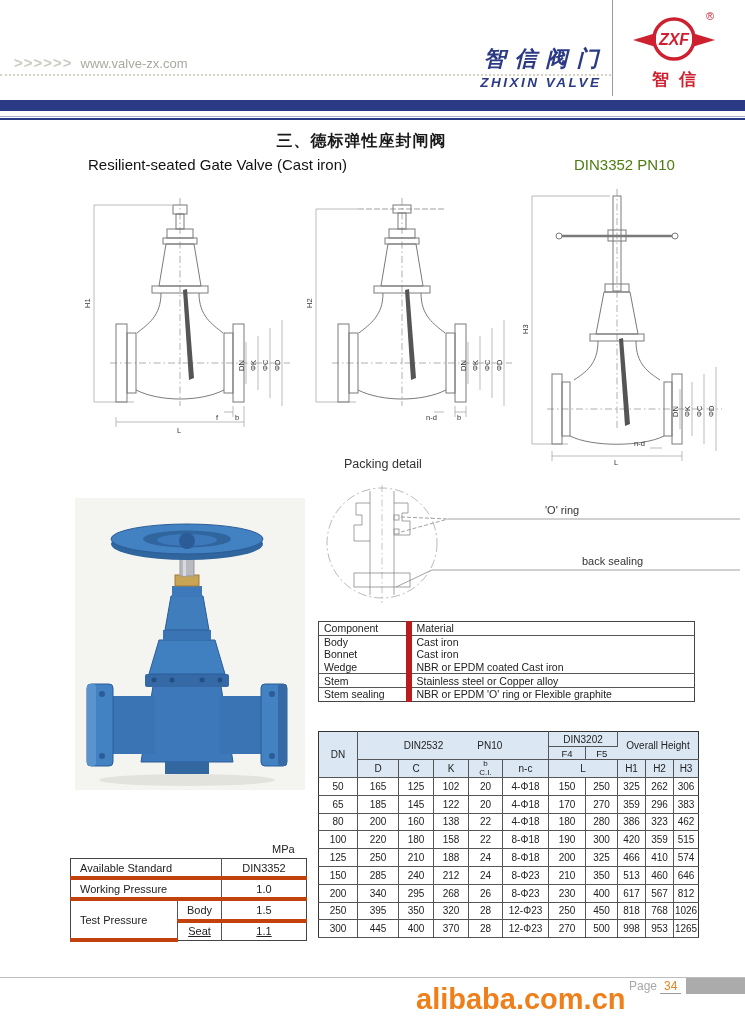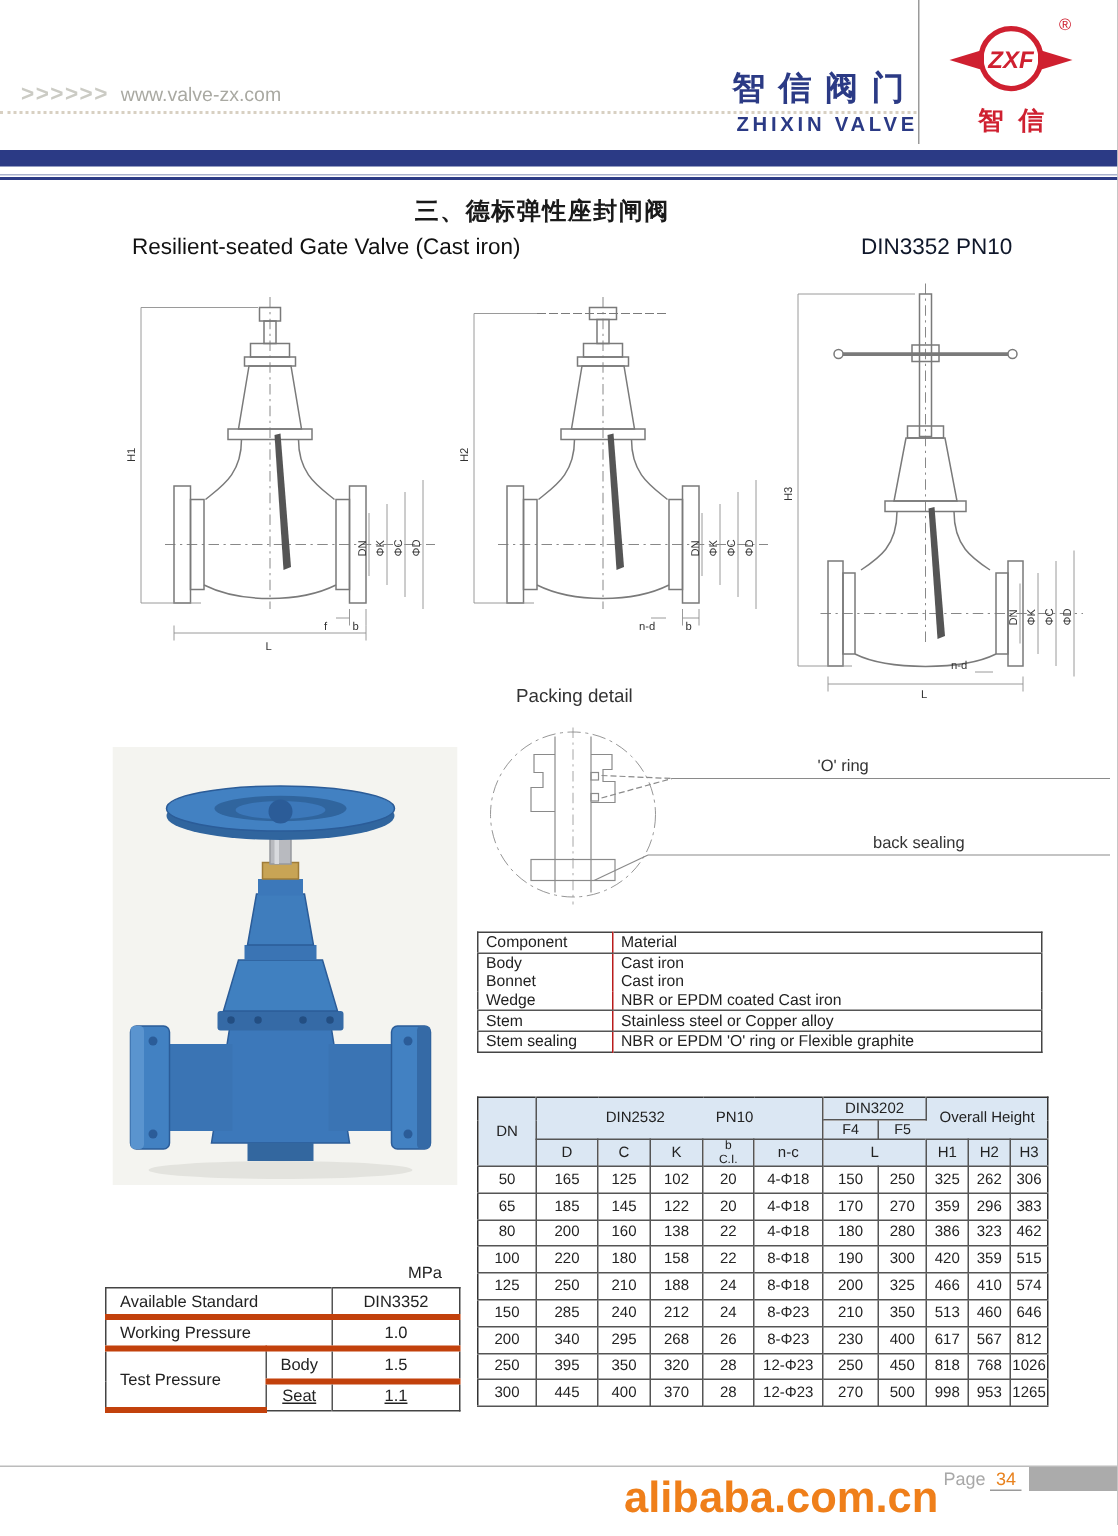--- a/index.html
+++ b/index.html
@@ -2,49 +2,49 @@
 <html><head>
 <meta charset="utf-8">
 <style>
   html,body{margin:0;padding:0;background:#9a9a9a;}
   .page{position:relative;width:745px;height:1024px;background:#ffffff;overflow:hidden;
         font-family:"Liberation Sans","DejaVu Sans",sans-serif;}
   
   .hdr-site{position:absolute;top:54px;left:14px;font-size:13px;color:#a9a9a2;white-space:nowrap;}
   .chev{font-weight:700;color:#cbcbc4;font-size:15px;letter-spacing:1px;margin-right:8px;}
   .dotline{position:absolute;top:74px;left:0;width:611px;border-bottom:2px dotted #d8d0c2;}
-  .brand{position:absolute;top:44px;left:470px;width:142px;text-align:right;color:#2b3a85;}
+  .brand{position:absolute;top:44px;left:470px;width:142px;text-align:center;color:#2b3a85;font-style:italic;}
   .brand-cn{font-size:22px;font-weight:700;letter-spacing:9px;padding-left:9px;white-space:nowrap;}
   .brand-en{font-size:13.5px;font-weight:700;letter-spacing:2.5px;margin-top:1px;white-space:nowrap;}
   .vline{position:absolute;top:0;left:612px;height:96px;border-left:1px solid #9a9a9a;}
   .logo{position:absolute;top:8px;left:628px;width:92px;text-align:center;}
   .logo-cn{font-size:17px;font-weight:700;letter-spacing:10px;padding-left:10px;color:#cf2030;margin-top:-2px;}
   .navybar{position:absolute;top:100px;left:0;width:745px;height:11px;background:#2b3a85;}
   .thinline1{position:absolute;top:116px;left:0;width:745px;height:1px;background:#a9b1cd;}
   .thinline2{position:absolute;top:118px;left:0;width:745px;height:2px;background:#2b3a85;}
   
   .title-cn{position:absolute;top:131px;left:0;width:723px;text-align:center;
             font-size:16px;font-weight:700;color:#1a1a1a;letter-spacing:1px;}
   .title-en{position:absolute;top:156px;left:88px;font-size:15px;color:#111;}
-  .title-std{position:absolute;top:156px;left:574px;font-size:15px;color:#0f172a;}
+  .title-std{position:absolute;top:156px;left:574px;font-size:15px;color:#4d7c0f;}
   
   .draw1{position:absolute;top:190px;left:80px;}
   .draw2{position:absolute;top:190px;left:302px;}
   .draw3{position:absolute;top:184px;left:522px;}
   svg text{font-family:"Liberation Sans","DejaVu Sans",sans-serif;}
   
   .packing{position:absolute;top:455px;left:320px;width:425px;height:165px;}
   .packing-title{position:absolute;top:2px;left:24px;font-size:12.5px;color:#333;}
   .packing-svg{position:absolute;top:14px;left:0;}
   
   .photo{position:absolute;top:498px;left:75px;}
   
   .mat-table{position:absolute;top:621px;left:318px;width:377px;border-collapse:collapse;
              table-layout:fixed;font-size:10.5px;color:#222;border:1.5px solid #444;}
-  .mat-table td{border-right:1px solid #b91c1c;border-bottom:1px solid #555;padding:0 5px;height:12.6px;
+  .mat-table td{border-right:6px solid #b91c1c;border-bottom:1px solid #555;padding:0 5px;height:12.6px;
                 overflow:hidden;white-space:nowrap;}
   .mat-table td:last-child{border-right:none;}
   .mat-table tbody tr:nth-child(1) td,.mat-table tbody tr:nth-child(2) td{border-bottom:none;}
   .mat-table tbody tr:last-child td{border-bottom:none;}
   
   .dim-table{position:absolute;top:731px;left:318px;width:380px;border-collapse:collapse;
              table-layout:fixed;font-size:10px;text-align:center;color:#222;border:1.5px solid #333;}
   .dim-table th,.dim-table td{border-right:1px solid #555;border-bottom:1px solid #555;
              padding:0;font-weight:400;overflow:hidden;white-space:nowrap;}
   .dim-table th:last-child,.dim-table td:last-child{border-right:none;}

